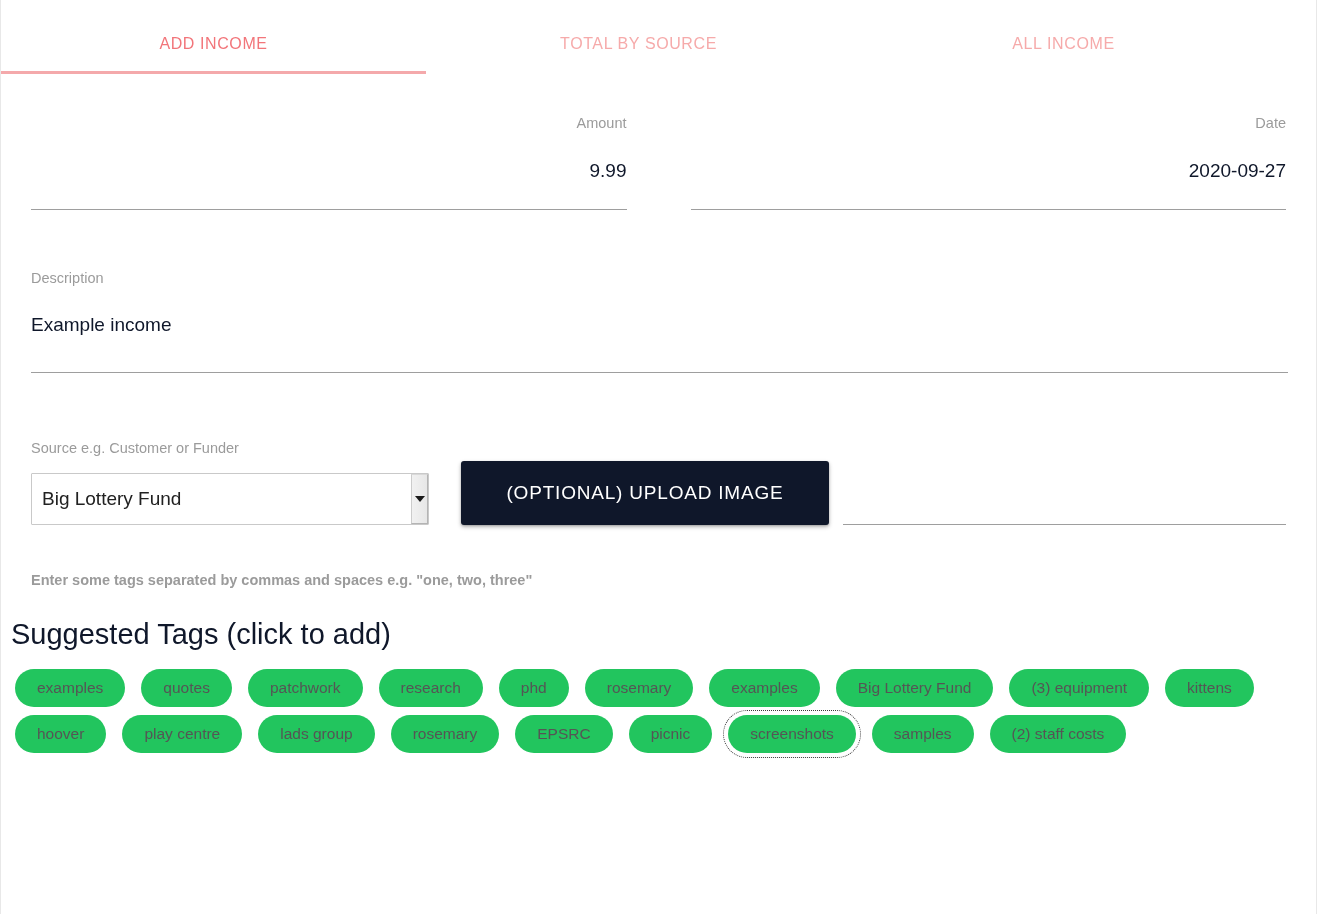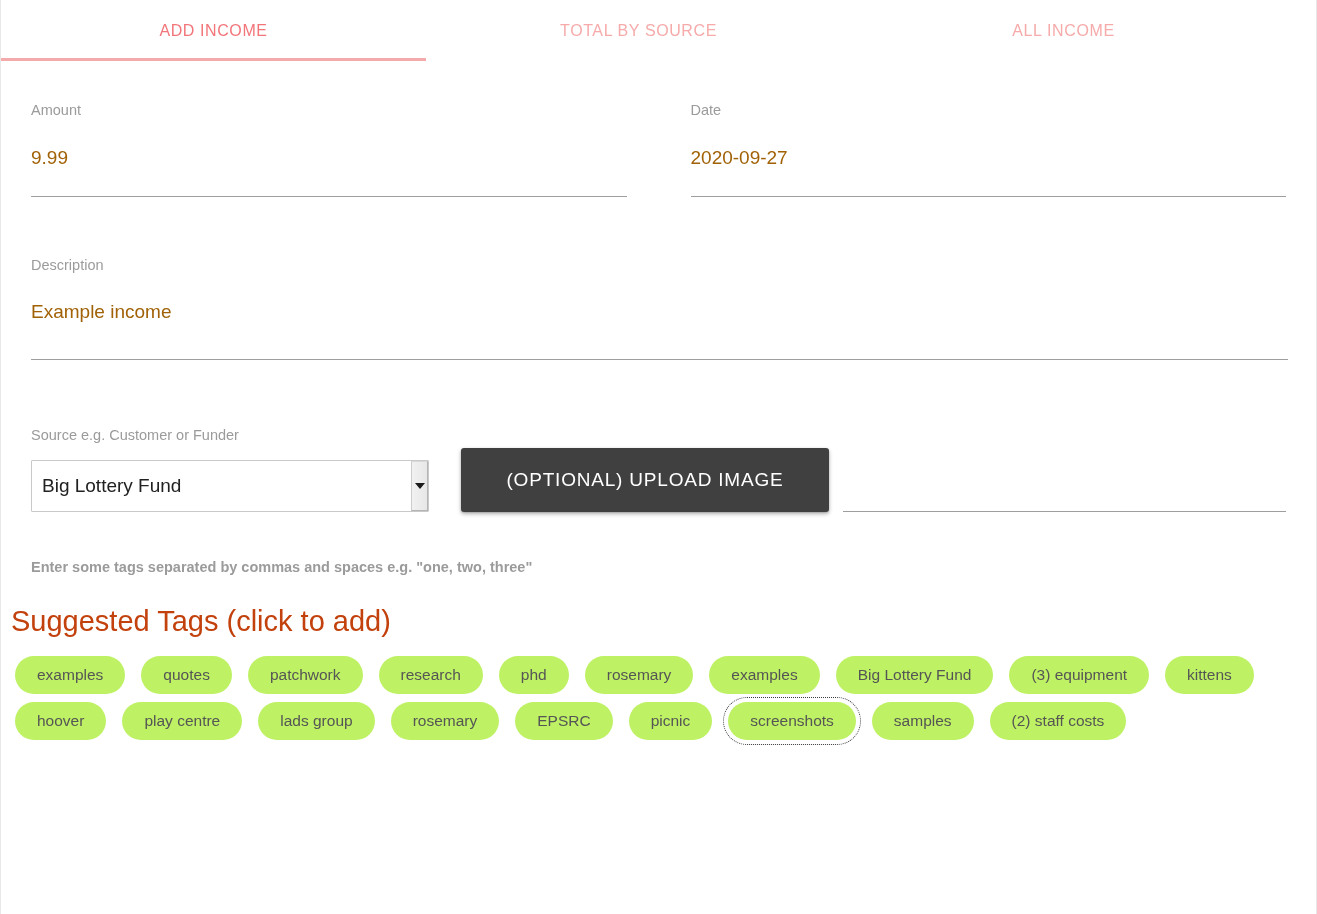--- a/index.html
+++ b/index.html
@@ -27,20 +27,21 @@
     border-left: 1px solid #e8e8e8;
     border-right: 1px solid #e8e8e8;
   }
 
   
   #tab-bar {
     position: relative;
     height: 64px;
     display: flex;
     align-items: flex-start;
+    margin-top: 13px;
   }
   .tab {
     width: 425px;
     height: 62px;
     display: flex;
     align-items: center;
     justify-content: center;
     font-size: 16px;
     letter-spacing: 0.6px;
     cursor: pointer;
@@ -73,30 +74,30 @@
     position: relative;
   }
   .field-label {
     font-size: 14.5px;
     color: #9b9b9b;
     line-height: 1;
     padding-top: 0;
   }
   .field-value {
     font-size: 19px;
-    color: #a16207;
+    color: #0f172a;
     line-height: 1;
   }
   .underline {
     border-bottom: 1px solid #9e9e9e;
   }
 
   
   #row-amount-date { margin-top: 39px; }
-  #field-amount, #field-date { width: 613px; }
+  #field-amount, #field-date { width: 613px; text-align: right; }
   #field-date { margin-left: 32px; }
   .amt-label { margin-bottom: 30px; }
   .amt-value { padding-bottom: 29px; }
 
   
   #field-description {
     margin-top: 61px;
     width: 1257px;
   }
   #field-description .field-label { margin-bottom: 30px; }
@@ -146,21 +147,21 @@
     border-left: 5px solid transparent;
     border-right: 5px solid transparent;
     border-top: 6px solid #1a1a1a;
   }
 
   #upload-button {
     margin-left: 32px;
     margin-top: 12px;
     width: 368px;
     height: 64px;
-    background: #404040;
+    background: #0f172a;
     color: #ffffff;
     border: none;
     border-radius: 3px;
     font-size: 19px;
     letter-spacing: 0.8px;
     font-family: "Liberation Sans", sans-serif;
     cursor: pointer;
     box-shadow: 0 2px 4px rgba(0,0,0,0.28), 0 1px 2px rgba(0,0,0,0.16);
   }
 
@@ -179,35 +180,35 @@
     font-weight: bold;
   }
   #field-tags .field-label { margin-bottom: 28px; }
   #tags-value { padding-bottom: 29px; }
 
   
   #suggested-heading {
     margin: 33px 0 0 10px;
     font-size: 29px;
     font-weight: normal;
-    color: #c2410c;
+    color: #0f172a;
     line-height: 1;
   }
   #chips-area {
     margin-top: 20px;
     padding: 0 14px;
   }
   .chip-row {
     display: flex;
     align-items: center;
     gap: 16px;
     margin-bottom: 8px;
   }
   .chip {
-    background: #bef264;
+    background: #22c55e;
     color: #555555;
     border: none;
     border-radius: 20px;
     height: 38px;
     padding: 0 22px;
     font-size: 15.5px;
     font-family: "Liberation Sans", sans-serif;
     white-space: nowrap;
     cursor: pointer;
     display: inline-flex;

